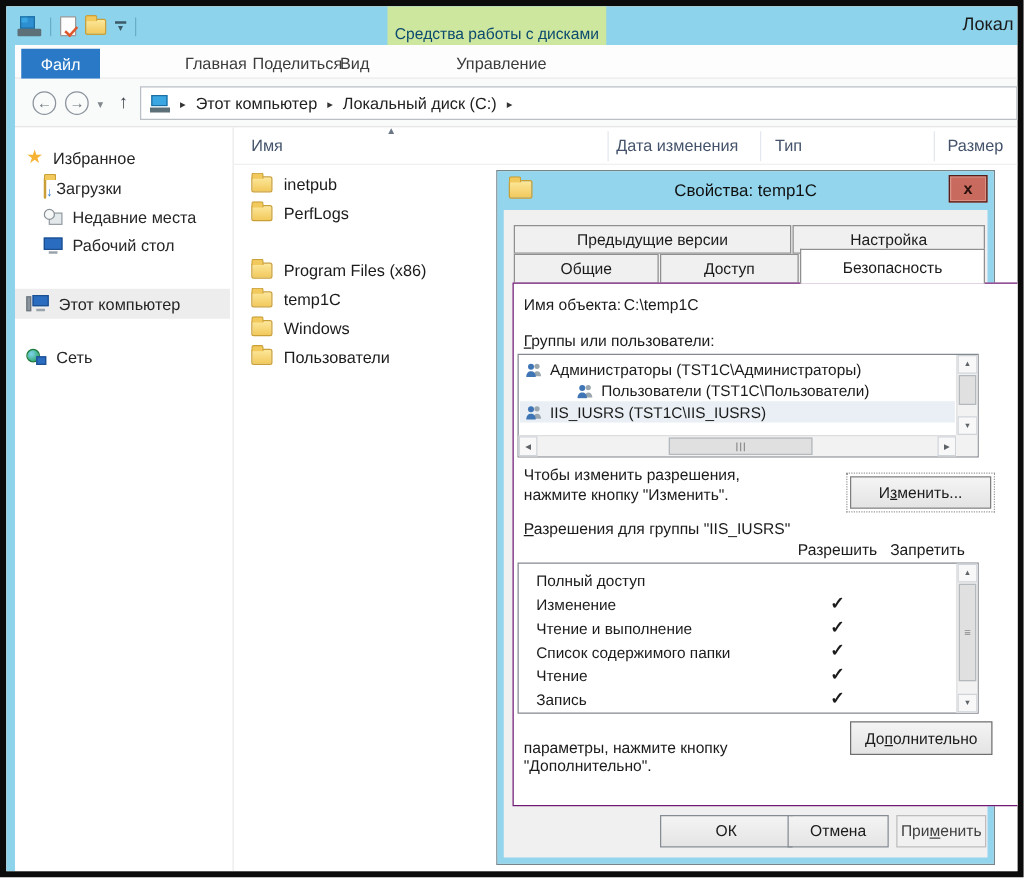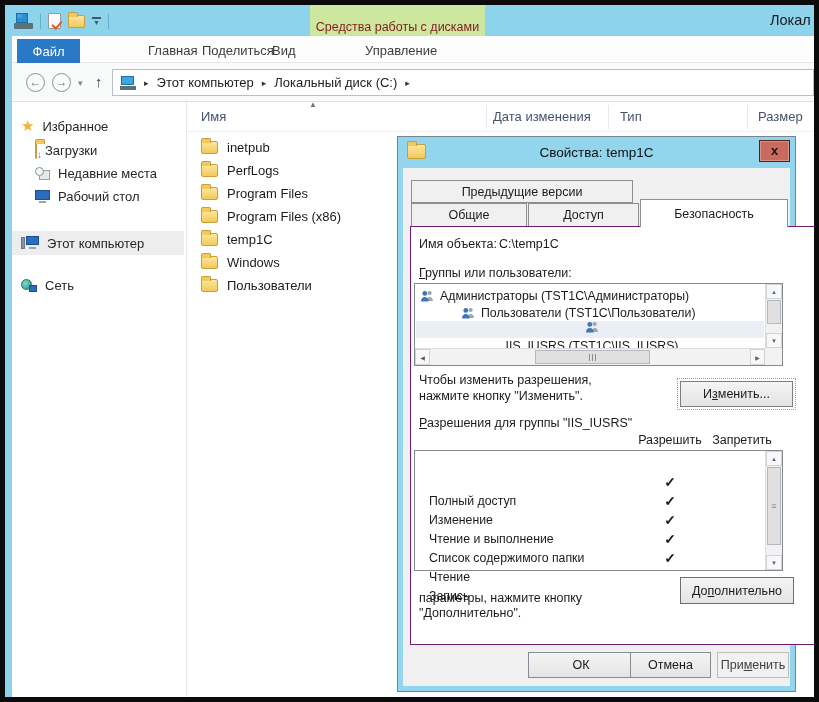--- a/index.html
+++ b/index.html
@@ -21,21 +21,21 @@
   .propicon::after { content:""; position:absolute; right:-2px; bottom:1px; width:8px; height:4px;
                      border-left:2.5px solid #e0562b; border-bottom:2.5px solid #e0562b; transform:rotate(-48deg); }
   .ficon { position:relative; width:17px; height:13px; border:1px solid #c99f37; border-radius:2px;
            background:linear-gradient(180deg,#fce79a,#f2c95c); flex:none; }
   .ficon::before { content:""; position:absolute; left:-1px; top:-4px; width:8px; height:4px;
                    background:#f2c95c; border:1px solid #c99f37; border-bottom:none; border-radius:2px 2px 0 0; }
   .qat-caret { display:flex; flex-direction:column; align-items:center; color:#3a5a68; }
   .qat-caret .bar { width:9px; height:0; border-top:2px solid #3a5a68; margin-bottom:1px; }
   .qat-caret .gl { font-size:8px; line-height:6px; }
   .ctxtab { position:absolute; left:305px; top:0; width:175px; height:43px; background:#cde79f;
-            color:#7f1d1d; font-size:12.5px; display:flex; align-items:center; justify-content:center; }
+            color:#0c4a6e; font-size:12.5px; display:flex; align-items:center; justify-content:center; }
   .wtitle { position:absolute; left:765px; top:7px; font-size:14.5px; color:#1a1a1a; white-space:nowrap; }
 
   
   .tabrow { position:absolute; left:7px; top:31px; right:0; height:27px; background:#fdfdfd; border-bottom:1px solid #e7e7e9; }
   .filetab { position:absolute; left:5px; top:3px; width:63px; height:24px; background:#2a79c6; color:#fff;
              font-size:13px; display:flex; align-items:center; justify-content:center; }
   .rtab { position:absolute; top:7px; font-size:13px; color:#3c3c3c; white-space:nowrap; }
   .rtab.t0 { left:136px; } .rtab.t1 { left:190px; } .rtab.t2 { left:260px; } .rtab.t3 { left:353px; }
 
   
@@ -104,21 +104,21 @@
   .dtab.r2a { left:8px;  top:61px; width:116px; height:24px; }
   .dtab.r2b { left:125px; top:61px; width:111px; height:24px; }
   .dtab.active { left:237px; top:57px; width:148px; height:28px; background:#fff; border-bottom:none; z-index:3; }
   .dpage { position:absolute; left:7px; top:84px; width:439px; height:419px; background:#fff; border:1px solid #701a75; z-index:2; }
 
   .abs { position:absolute; white-space:nowrap; }
   .ukey { text-decoration:underline; }
 
   .groupbox { position:absolute; left:3px; top:56px; width:369px; height:83px; border:1px solid #84888f; background:#fff; }
   .grow { position:absolute; left:1px; right:18px; height:17px; display:flex; align-items:center; gap:6px; padding-left:4px; font-size:12.3px; }
-  .grow.sel { background:#e9eff4;flex-direction:column; }
+  .grow.sel { background:#e9eff4; }
   .gicon { flex:none; }
 
   .vscroll { position:absolute; right:0; top:0; width:17px; background:#f2f2f2; border-left:1px solid #ddd; }
   .sbtn { position:absolute; background:#f8f8f8; border:1px solid #cfd4d9; color:#5e6368; font-size:6px;
           display:flex; align-items:center; justify-content:center; }
   .sbtn.up   { left:0; top:0; width:16px; height:15px; }
   .sbtn.down { left:0; bottom:0; width:16px; height:15px; }
   .sbtn.lf   { left:0; top:0; width:15px; height:16px; }
   .sbtn.rt   { right:0; top:0; width:15px; height:16px; }
   .vthumb { position:absolute; left:1px; width:14px; background:#e0e0e0; border:1px solid #b4b9bd;
@@ -129,21 +129,21 @@
   .hthumb i { width:1px; height:7px; background:#8f8f8f; }
   .corner { position:absolute; right:0; bottom:0; width:17px; height:17px; background:#f2f2f2; }
 
   .btn { background:linear-gradient(#f4f4f4,#e4e4e4); border:1px solid #858c94; display:flex;
          align-items:center; justify-content:center; font-size:12.5px; color:#1b1b1b; }
   .changebtn { position:absolute; left:269px; top:154px; width:113px; height:26px; border-color:#7e7e7e;
                outline:1px dotted #9b9b9b; outline-offset:2px; }
   .advbtn { position:absolute; left:269px; top:350px; width:114px; height:27px; border-color:#6e6e6e; }
   .permbox { position:absolute; left:3px; top:223px; width:369px; height:121px; border:1px solid #84888f; background:#fff; }
   .prow { position:absolute; left:1px; right:18px; height:19px; font-size:12.3px; }
-  .prow .pname { position:absolute; left:13px; top:3px; white-space:nowrap;margin-top:36px; }
+  .prow .pname { position:absolute; left:13px; top:3px; white-space:nowrap; }
   .prow .allow { position:absolute; left:219px; top:0; width:70px; text-align:center; font-weight:bold; font-size:14px; }
   .prow .deny  { position:absolute; left:291px; top:0; width:70px; text-align:center; font-weight:bold; font-size:14px; }
   .permbox .vthumb { top:16px; height:78px; }
   .groupbox .vscroll { bottom:17px; }
   .groupbox .vthumb { top:16px; height:24px; }
   .permbox .vscroll { bottom:0; }
 
   .dbtn { position:absolute; top:510px; height:26px; }
   .dbtn.ok { left:125px; width:106px; }
   .dbtn.cancel { left:227px; width:81px; }
@@ -257,24 +257,20 @@
           <span class="fh size">Размер</span>
         </div>
         <div class="frow" style="top:34px;">
           <span class="ficon"></span>
           <span>inetpub</span>
         </div>
         <div class="frow" style="top:57px;">
           <span class="ficon"></span>
           <span>PerfLogs</span>
         </div>
-        <div class="frow" style="top:80px;">
-          <span class="ficon"></span>
-          <span>Program Files</span>
-        </div>
         <div class="frow" style="top:103px;">
           <span class="ficon"></span>
           <span>Program Files (x86)</span>
         </div>
         <div class="frow" style="top:126px;">
           <span class="ficon"></span>
           <span>temp1C</span>
         </div>
         <div class="frow" style="top:149px;">
           <span class="ficon"></span>
@@ -288,20 +284,21 @@
     </div>
 
     <div class="dialog">
       <div class="dtitle">
         <span class="ficon dficon"></span>
         <span class="txt">Свойства: temp1C</span>
         <span class="dclose">x</span>
       </div>
 
       <div class="dtab r1a">Предыдущие версии</div>
+      <div class="dtab r1b">Настройка</div>
       <div class="dtab r2a">Общие</div>
       <div class="dtab r2b">Доступ</div>
       <div class="dtab active">Безопасность</div>
 
       <div class="dpage">
         <span class="abs" style="left:8px; top:10px;">Имя объекта:</span>
         <span class="abs" style="left:88px; top:10px;">C:\temp1C</span>
 
         <span class="abs" style="left:8px; top:39px;"><span class="ukey">Г</span><span>руппы или пользователи:</span></span>
 

